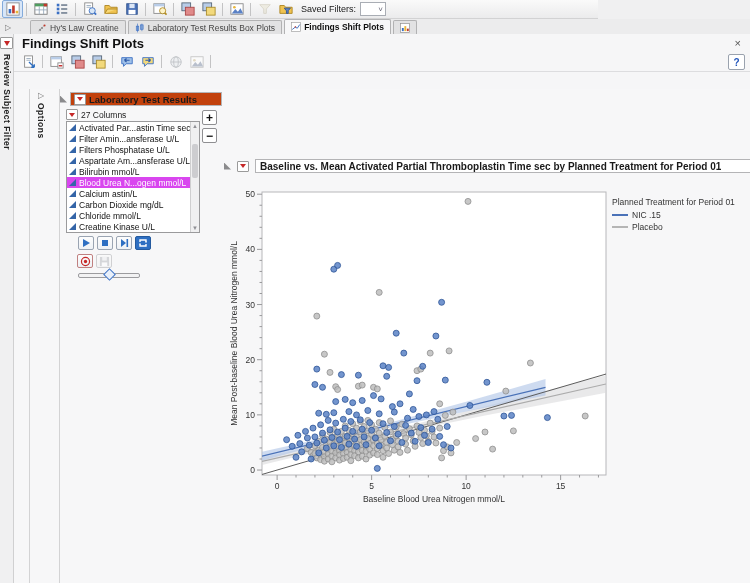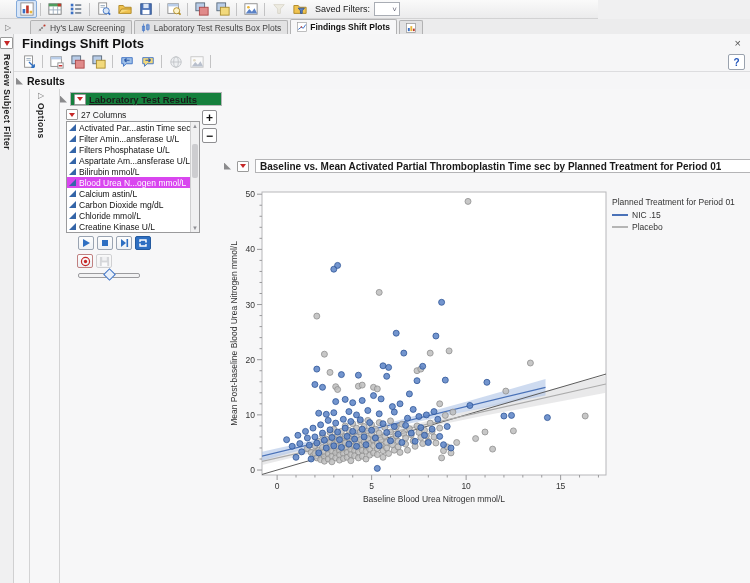--- a/index.html
+++ b/index.html
@@ -1,19 +1,19 @@
 <!DOCTYPE html>
 <html><head>
 <meta charset="utf-8">
 <style>
   html,body{margin:0;padding:0;background:#e6e6e6;font-family:"Liberation Sans",sans-serif;}
   .screen{position:relative;width:750px;height:583px;background:#f0f0f1;overflow:hidden;color:#1a1a1a;font-size:9px;}
 
   
-  .toolbar-main{position:absolute;left:0;top:0;width:598px;height:19px;background:linear-gradient(#fafafa,#ebebec);border-bottom:1px solid #d2d2d3;display:flex;align-items:center;padding-left:16px;box-sizing:border-box;text-align:center;}
+  .toolbar-main{position:absolute;left:0;top:0;width:598px;height:19px;background:linear-gradient(#fafafa,#ebebec);border-bottom:1px solid #d2d2d3;display:flex;align-items:center;padding-left:2px;box-sizing:border-box;text-align:center;}
   .tbtn{width:19px;height:16px;display:flex;align-items:center;justify-content:center;border:1px solid transparent;border-radius:2px;flex:0 0 auto;}
   .tbtn.active{background:#d8e6f8;border-color:#84abdb;}
   .tbtn.disabled{opacity:.45;filter:grayscale(.6);}
   .tsep{width:1px;height:13px;background:#c3c3c4;margin:0 3px;flex:0 0 auto;}
   .saved-filters-label{font-size:9px;margin:0 4px 0 5px;white-space:nowrap;}
   .filters-dropdown{width:26px;height:14px;background:#fff;border:1px solid #a9adb4;display:flex;align-items:center;justify-content:flex-end;padding-right:2px;box-sizing:border-box;color:#667;font-size:8px;}
 
   
   .tab-row{position:absolute;left:0;top:19px;width:750px;height:15px;background:#ececed;display:flex;align-items:flex-end;}
   .tab-collapse{width:12px;height:12px;display:flex;align-items:center;justify-content:center;color:#777;font-size:8px;margin:0 2px 1px 2px;}
@@ -45,21 +45,21 @@
   .results-header{height:18px;display:flex;align-items:center;gap:4px;padding-left:2px;font-size:10.5px;font-weight:bold;color:#111;}
 
   .content{position:absolute;left:0;top:55px;right:0;bottom:0;background:#f7f7f8;}
   .vline{position:absolute;top:0;bottom:0;width:1px;background:#d3d3d4;}
 
   
   .options-strip{position:absolute;left:22px;top:3px;display:flex;flex-direction:column;align-items:center;}
 
   
   .lab-header-row{position:absolute;left:46px;top:3px;display:flex;align-items:center;gap:3px;}
-  .lab-header-box{height:14px;width:152px;background:#15803d;border:1px solid #b4b4b6;display:flex;align-items:center;gap:3px;padding:0 3px;box-sizing:border-box;text-decoration:underline;}
+  .lab-header-box{height:14px;width:152px;background:#c2410c;border:1px solid #b4b4b6;display:flex;align-items:center;gap:3px;padding:0 3px;box-sizing:border-box;}
   .lab-header-box .t{font-size:9.5px;font-weight:bold;white-space:nowrap;}
   .columns-row{position:absolute;left:52px;top:20px;display:flex;align-items:center;gap:3px;font-size:8.5px;color:#222;}
   .listbox{position:absolute;left:52px;top:32px;width:134px;height:112px;background:#fff;border:1px solid #9a9a9c;box-sizing:border-box;overflow:hidden;}
   .list-inner{position:absolute;left:0;top:0;right:9px;bottom:0;}
   .list-item{height:11px;display:flex;align-items:center;gap:3px;padding-left:2px;font-size:8.5px;white-space:nowrap;color:#111;}
   .list-item .ctri{width:7px;height:7px;background:#3465a8;clip-path:polygon(0 100%,100% 0,100% 100%);flex:0 0 auto;}
   .list-item.selected{background:#d946ef;color:#fff;}
   .list-scroll{position:absolute;right:0;top:0;bottom:0;width:9px;background:#f0f0f1;border-left:1px solid #cfcfd0;box-sizing:border-box;}
   .scroll-arrow{position:absolute;left:0;width:8px;height:8px;display:flex;align-items:center;justify-content:center;color:#909095;font-size:6px;}
   .scroll-thumb{position:absolute;left:1px;width:6px;top:22px;height:34px;background:#cdcdd0;border-radius:2px;}
@@ -197,21 +197,21 @@
     <span id="tabs" style="display:flex;align-items:flex-end;">
         <span class="tab">
           <span class="ticon">
             <svg width="10" height="10" viewBox="0 0 16 16">
               <line x1="2" y1="13" x2="13" y2="3" stroke="#aaa"></line>
               <circle cx="5" cy="11" r="1.7" fill="#8a8a8a"></circle>
               <circle cx="8" cy="8" r="1.7" fill="#8a8a8a"></circle>
               <circle cx="12" cy="4" r="1.7" fill="#c0392b"></circle>
             </svg>
           </span>
-          <span>Hy's Law Screening</span>
+          <span>Hy's Law Creatine</span>
         </span>
         <span class="tab">
           <span class="ticon">
             <svg width="10" height="10" viewBox="0 0 16 16">
               <rect x="2" y="5" width="4" height="7" fill="#9db8dc" stroke="#3a6fc4"></rect>
               <line x1="4" y1="1" x2="4" y2="15" stroke="#3a6fc4"></line>
               <rect x="9" y="3" width="4" height="7" fill="#9db8dc" stroke="#3a6fc4"></rect>
               <line x1="11" y1="1" x2="11" y2="13" stroke="#3a6fc4"></line>
             </svg>
           </span>
@@ -307,24 +307,20 @@
           <span class="tbtn disabled">
             <svg width="14" height="14" viewBox="0 0 16 16">
               <rect x="1" y="2" width="14" height="12" fill="#fff" stroke="#888"></rect>
               <circle cx="5" cy="6" r="1.5" fill="#e9b63a"></circle>
               <path d="M2 13 L6 8 L9 11 L12 7 L15 13 Z" fill="#5b82c6"></path>
             </svg>
           </span>
           <span class="tsep"></span>
         </span>
       <span class="help-btn">?</span>
-    </div>
-    <div class="results-header">
-      <span class="disc-open"></span>
-      <span>Results</span>
     </div>
 
     <div class="content">
       <div class="vline" style="left:15px;"></div>
       <div class="vline" style="left:45px;"></div>
 
       <div class="options-strip">
         <span class="disc-closed">▷</span>
         <span class="vlabel" style="margin-top:3px;">Options</span>
       </div>

